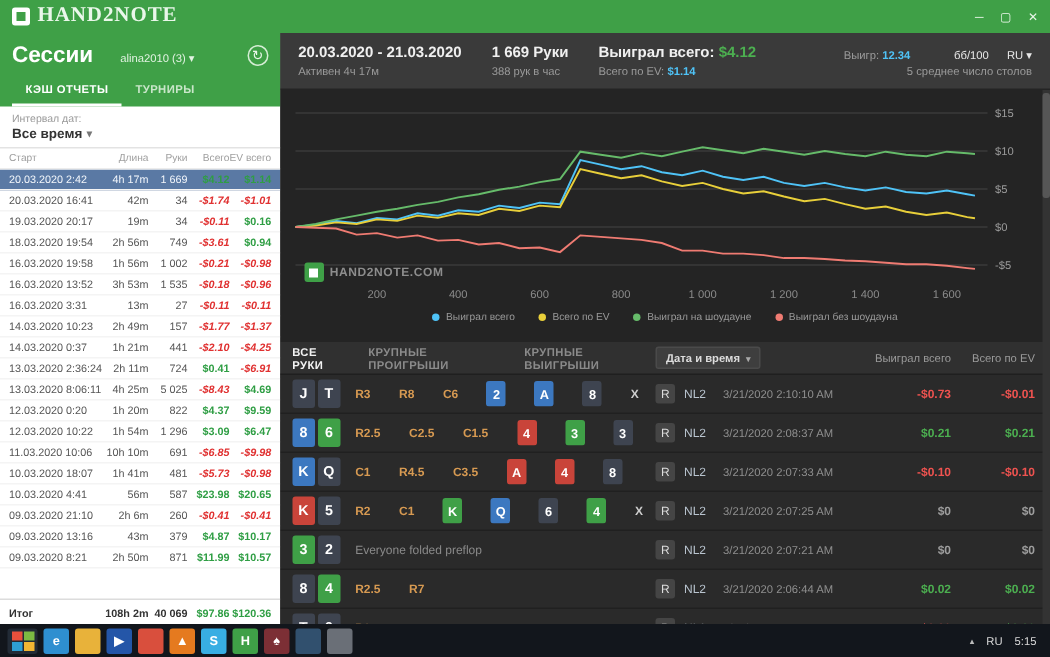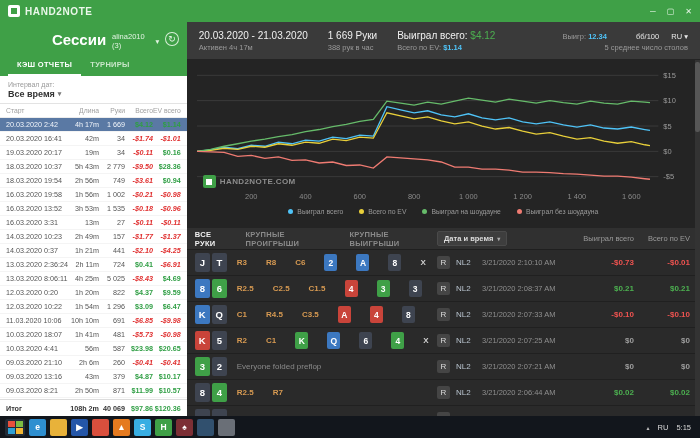--- a/index.html
+++ b/index.html
@@ -3,30 +3,30 @@
 <meta charset="utf-8">
 <style>
   *{margin:0;padding:0;box-sizing:border-box;font-family:"Liberation Sans",sans-serif;}
   html,body{width:700px;height:438px;overflow:hidden;background:#1a1a1a;}
   .window{width:700px;height:438px;display:flex;flex-direction:column;}
 
   
   .titlebar{flex:0 0 22px;background:#3fa047;display:flex;align-items:center;padding:0 8px;}
   .logo{width:12px;height:12px;background:#fff;border-radius:2px;margin-right:5px;position:relative;}
   .logo::after{content:"";position:absolute;left:3px;top:3px;width:6px;height:6px;background:#3fa047;}
-  .app-name{color:#eaf7ea;font-size:10px;font-weight:bold;letter-spacing:.6px;}
+  .app-name{color:#eaf7ea;font-size:14px;font-weight:bold;letter-spacing:.6px;font-family:Liberation Serif, serif;}
   .wbtns{margin-left:auto;display:flex;gap:11px;color:#eaf7ea;font-size:8px;}
   .wbtn{cursor:default;}
 
   .body{flex:1;display:flex;min-height:0;}
 
   
   .sidebar{flex:0 0 185px;background:#fff;display:flex;flex-direction:column;min-height:0;}
   .sb-green{background:#3fa047;color:#fff;padding:6px 8px 0 8px;}
-  .sb-titlerow{display:flex;align-items:center;gap:6px;margin-left:44px;}
+  .sb-titlerow{display:flex;align-items:center;gap:18px;}
   .sb-title{font-size:15px;font-weight:bold;}
   .sb-account{font-size:7.5px;color:#e2f3e2;display:flex;align-items:center;gap:2px;margin-top:4px;}
   .sb-refresh{margin-left:auto;width:14px;height:14px;border:1px solid #d6eed6;border-radius:50%;
     display:flex;align-items:center;justify-content:center;font-size:9px;color:#eaf7ea;}
   .sb-tabs{display:flex;margin-top:6px;}
   .sb-tab{font-size:7.5px;font-weight:bold;color:#c9e6c9;padding:4px 9px 5px;border-bottom:2px solid transparent;letter-spacing:.3px;}
   .sb-tab.active{color:#fff;border-bottom-color:#fff;}
   .sb-interval{padding:5px 8px 4px;border-bottom:1px solid #e3e3e3;}
   .sb-interval .lbl{font-size:7px;color:#9a9a9a;}
   .sb-interval .val{font-size:9px;font-weight:bold;color:#333;margin-top:1px;display:flex;align-items:center;gap:3px;}
@@ -42,21 +42,21 @@
   .c-hands{flex:0 0 26px;text-align:right;white-space:nowrap;}
   .c-total{flex:0 0 28px;text-align:right;white-space:nowrap;}
   .c-ev{flex:1;text-align:right;white-space:nowrap;}
   .spos{color:#2f9e44;font-weight:bold;}
   .sneg{color:#e03131;font-weight:bold;font-style:italic;}
   .sb-total{flex:0 0 17px;font-size:7.2px;font-weight:bold;color:#333;border-top:1px solid #dcdcdc;}
 
   
   .main{flex:1;background:#2a2a2a;display:flex;flex-direction:column;min-width:0;position:relative;}
   .m-header{flex:0 0 38px;background:#3a3a3a;display:flex;align-items:center;gap:20px;padding:0 12px;border-bottom:1px solid #242424;}
-  .mh-main{font-size:10px;font-weight:normal;color:#f0f0f0;white-space:nowrap;}
+  .mh-main{font-size:10px;font-weight:bold;color:#f0f0f0;white-space:nowrap;}
   .mh-sub{font-size:7.5px;color:#9a9a9a;margin-top:2px;white-space:nowrap;}
   .mh-right{margin-left:auto;text-align:right;}
   .pos{color:#4caf50;}
   .neg{color:#ef5350;}
   .zero{color:#9e9e9e;}
   .teal{color:#4fc3f7;font-weight:bold;}
   .white{color:#e8e8e8;padding-left:27px;}
   .lang-chip{color:#e8e8e8;font-size:7.5px;margin-left:10px;text-align:right;}
 
   .m-chart{flex:0 0 168px;background:#242424;position:relative;padding:4px 4px 0;}
@@ -168,27 +168,20 @@
               <span class="c-hands">34</span>
               <span class="c-total sneg">-$1.74</span>
               <span class="c-ev sneg">-$1.01</span>
             </div>
             <div class="sb-row">
               <span class="c-start">19.03.2020 20:17</span>
               <span class="c-len">19m</span>
               <span class="c-hands">34</span>
               <span class="c-total sneg">-$0.11</span>
               <span class="c-ev spos">$0.16</span>
-            </div>
-            <div class="sb-row">
-              <span class="c-start">18.03.2020 10:37</span>
-              <span class="c-len">5h 43m</span>
-              <span class="c-hands">2 779</span>
-              <span class="c-total sneg">-$9.50</span>
-              <span class="c-ev spos">$28.36</span>
             </div>
             <div class="sb-row">
               <span class="c-start">18.03.2020 19:54</span>
               <span class="c-len">2h 56m</span>
               <span class="c-hands">749</span>
               <span class="c-total sneg">-$3.61</span>
               <span class="c-ev spos">$0.94</span>
             </div>
             <div class="sb-row">
               <span class="c-start">16.03.2020 19:58</span>

